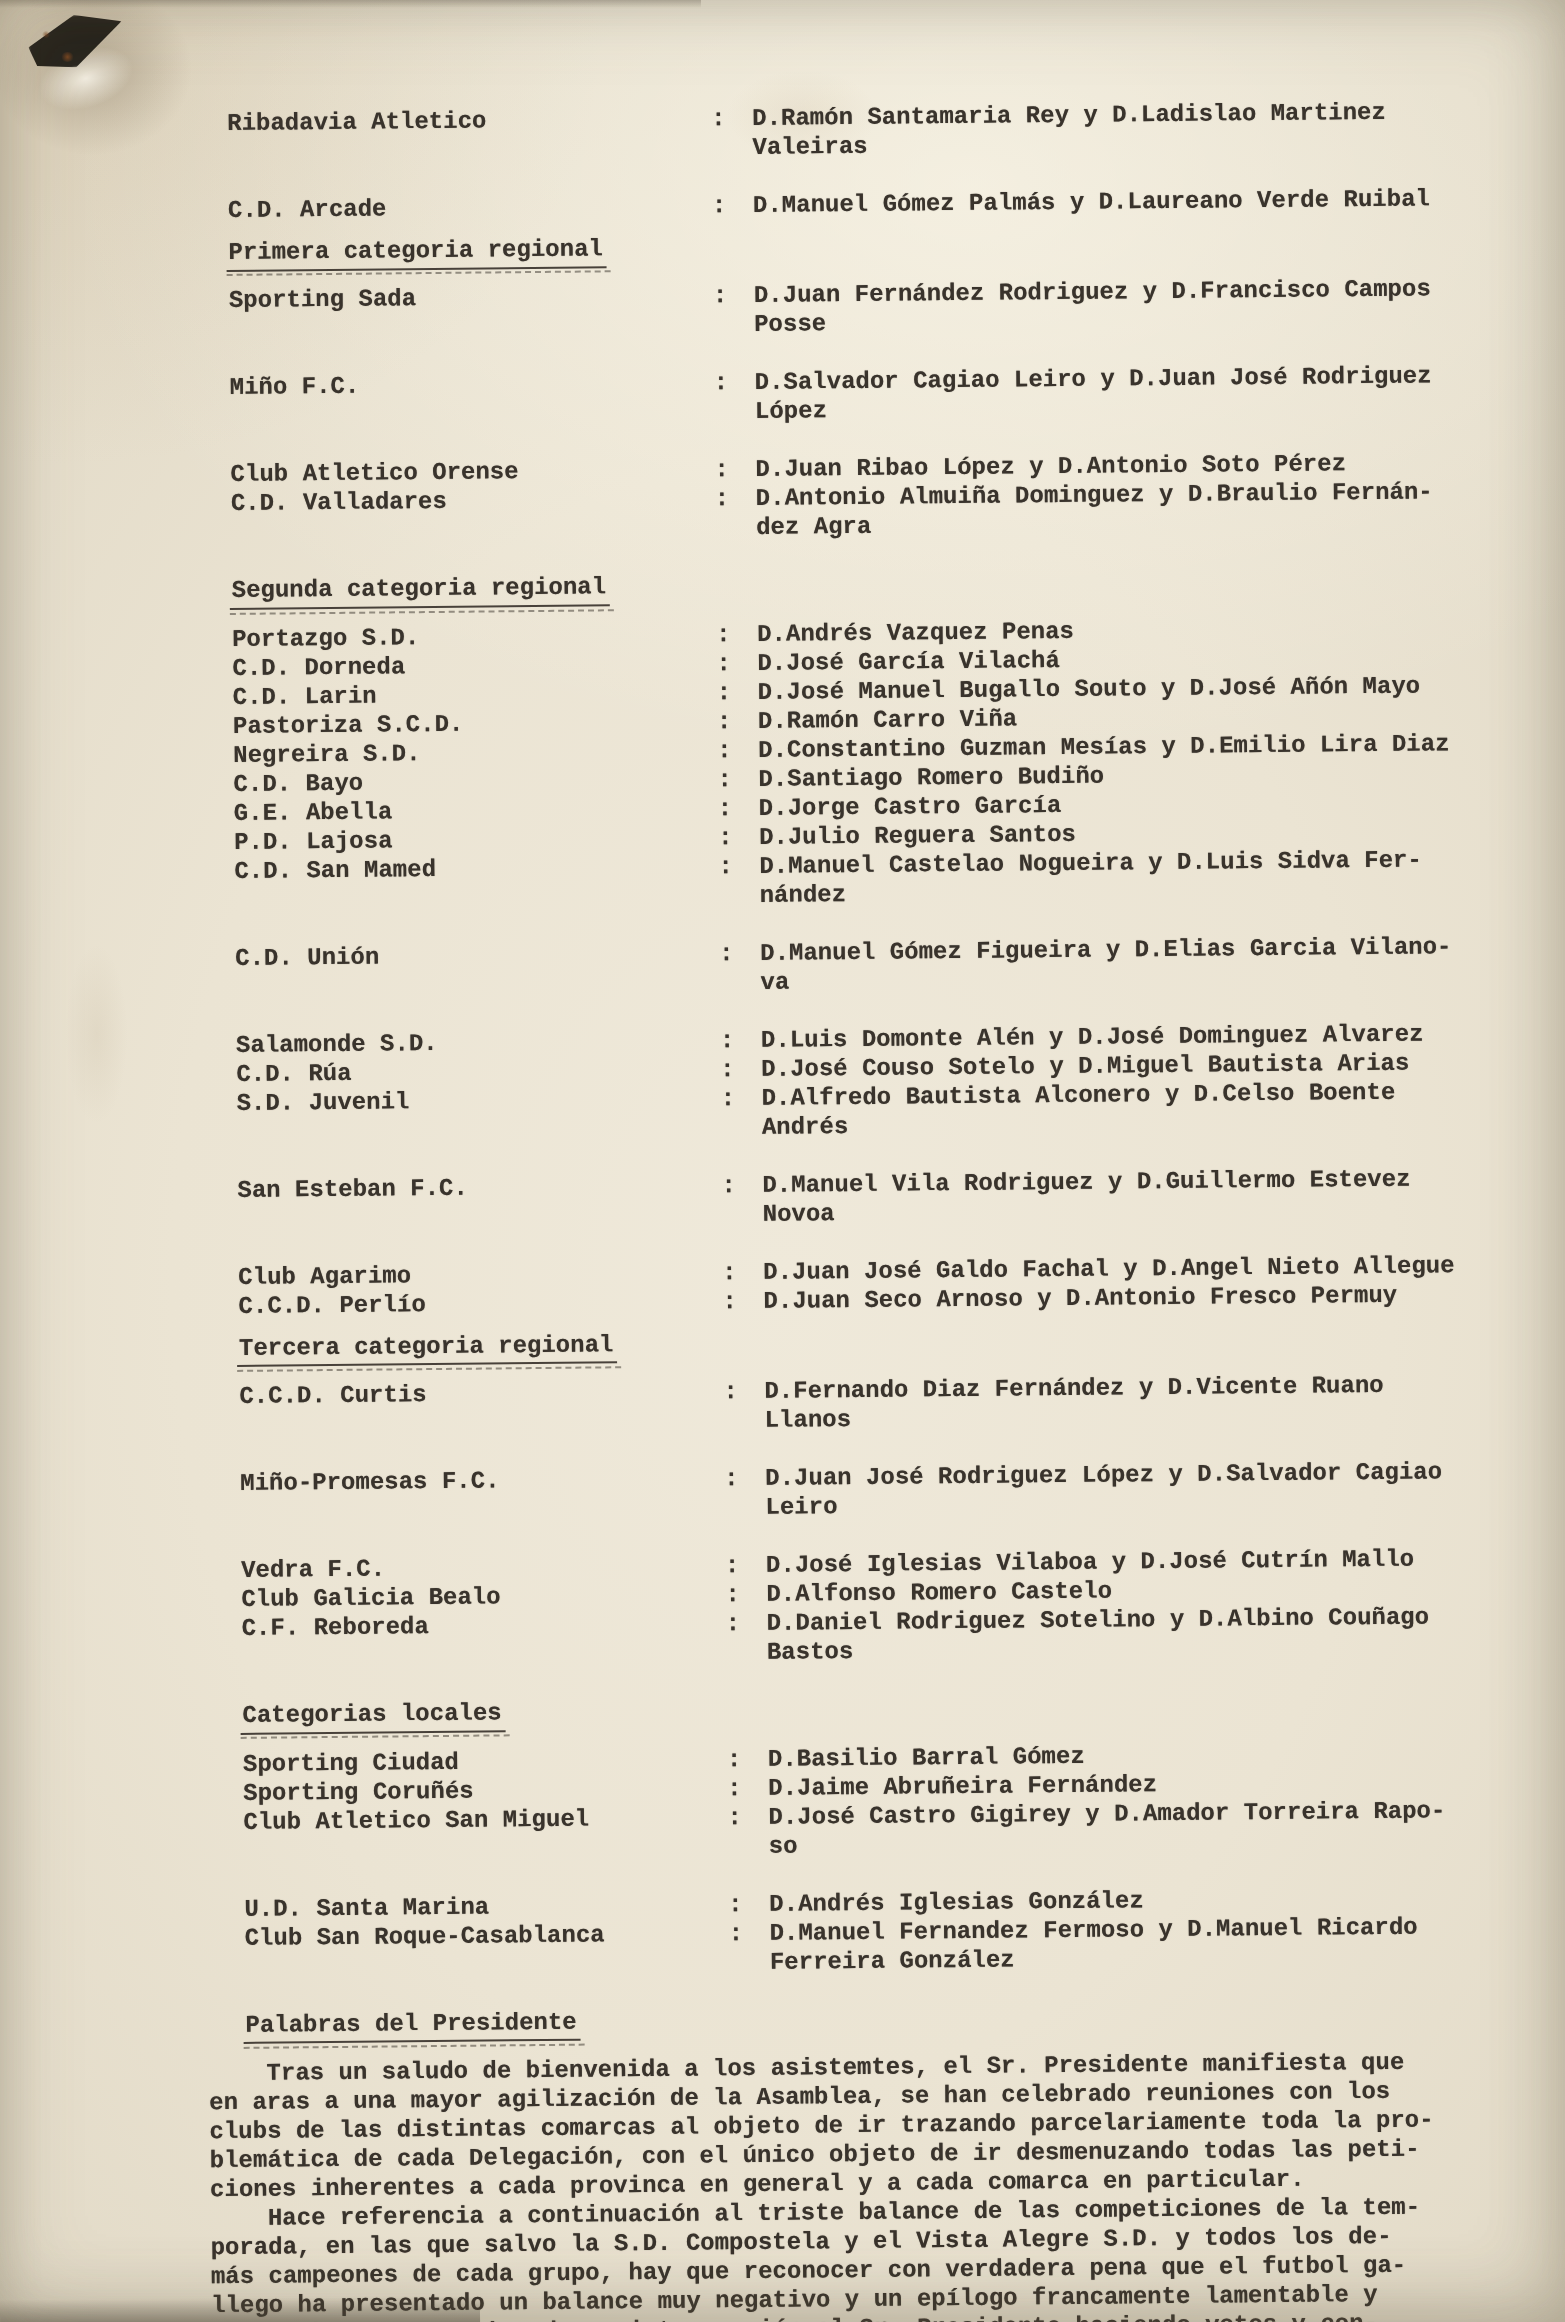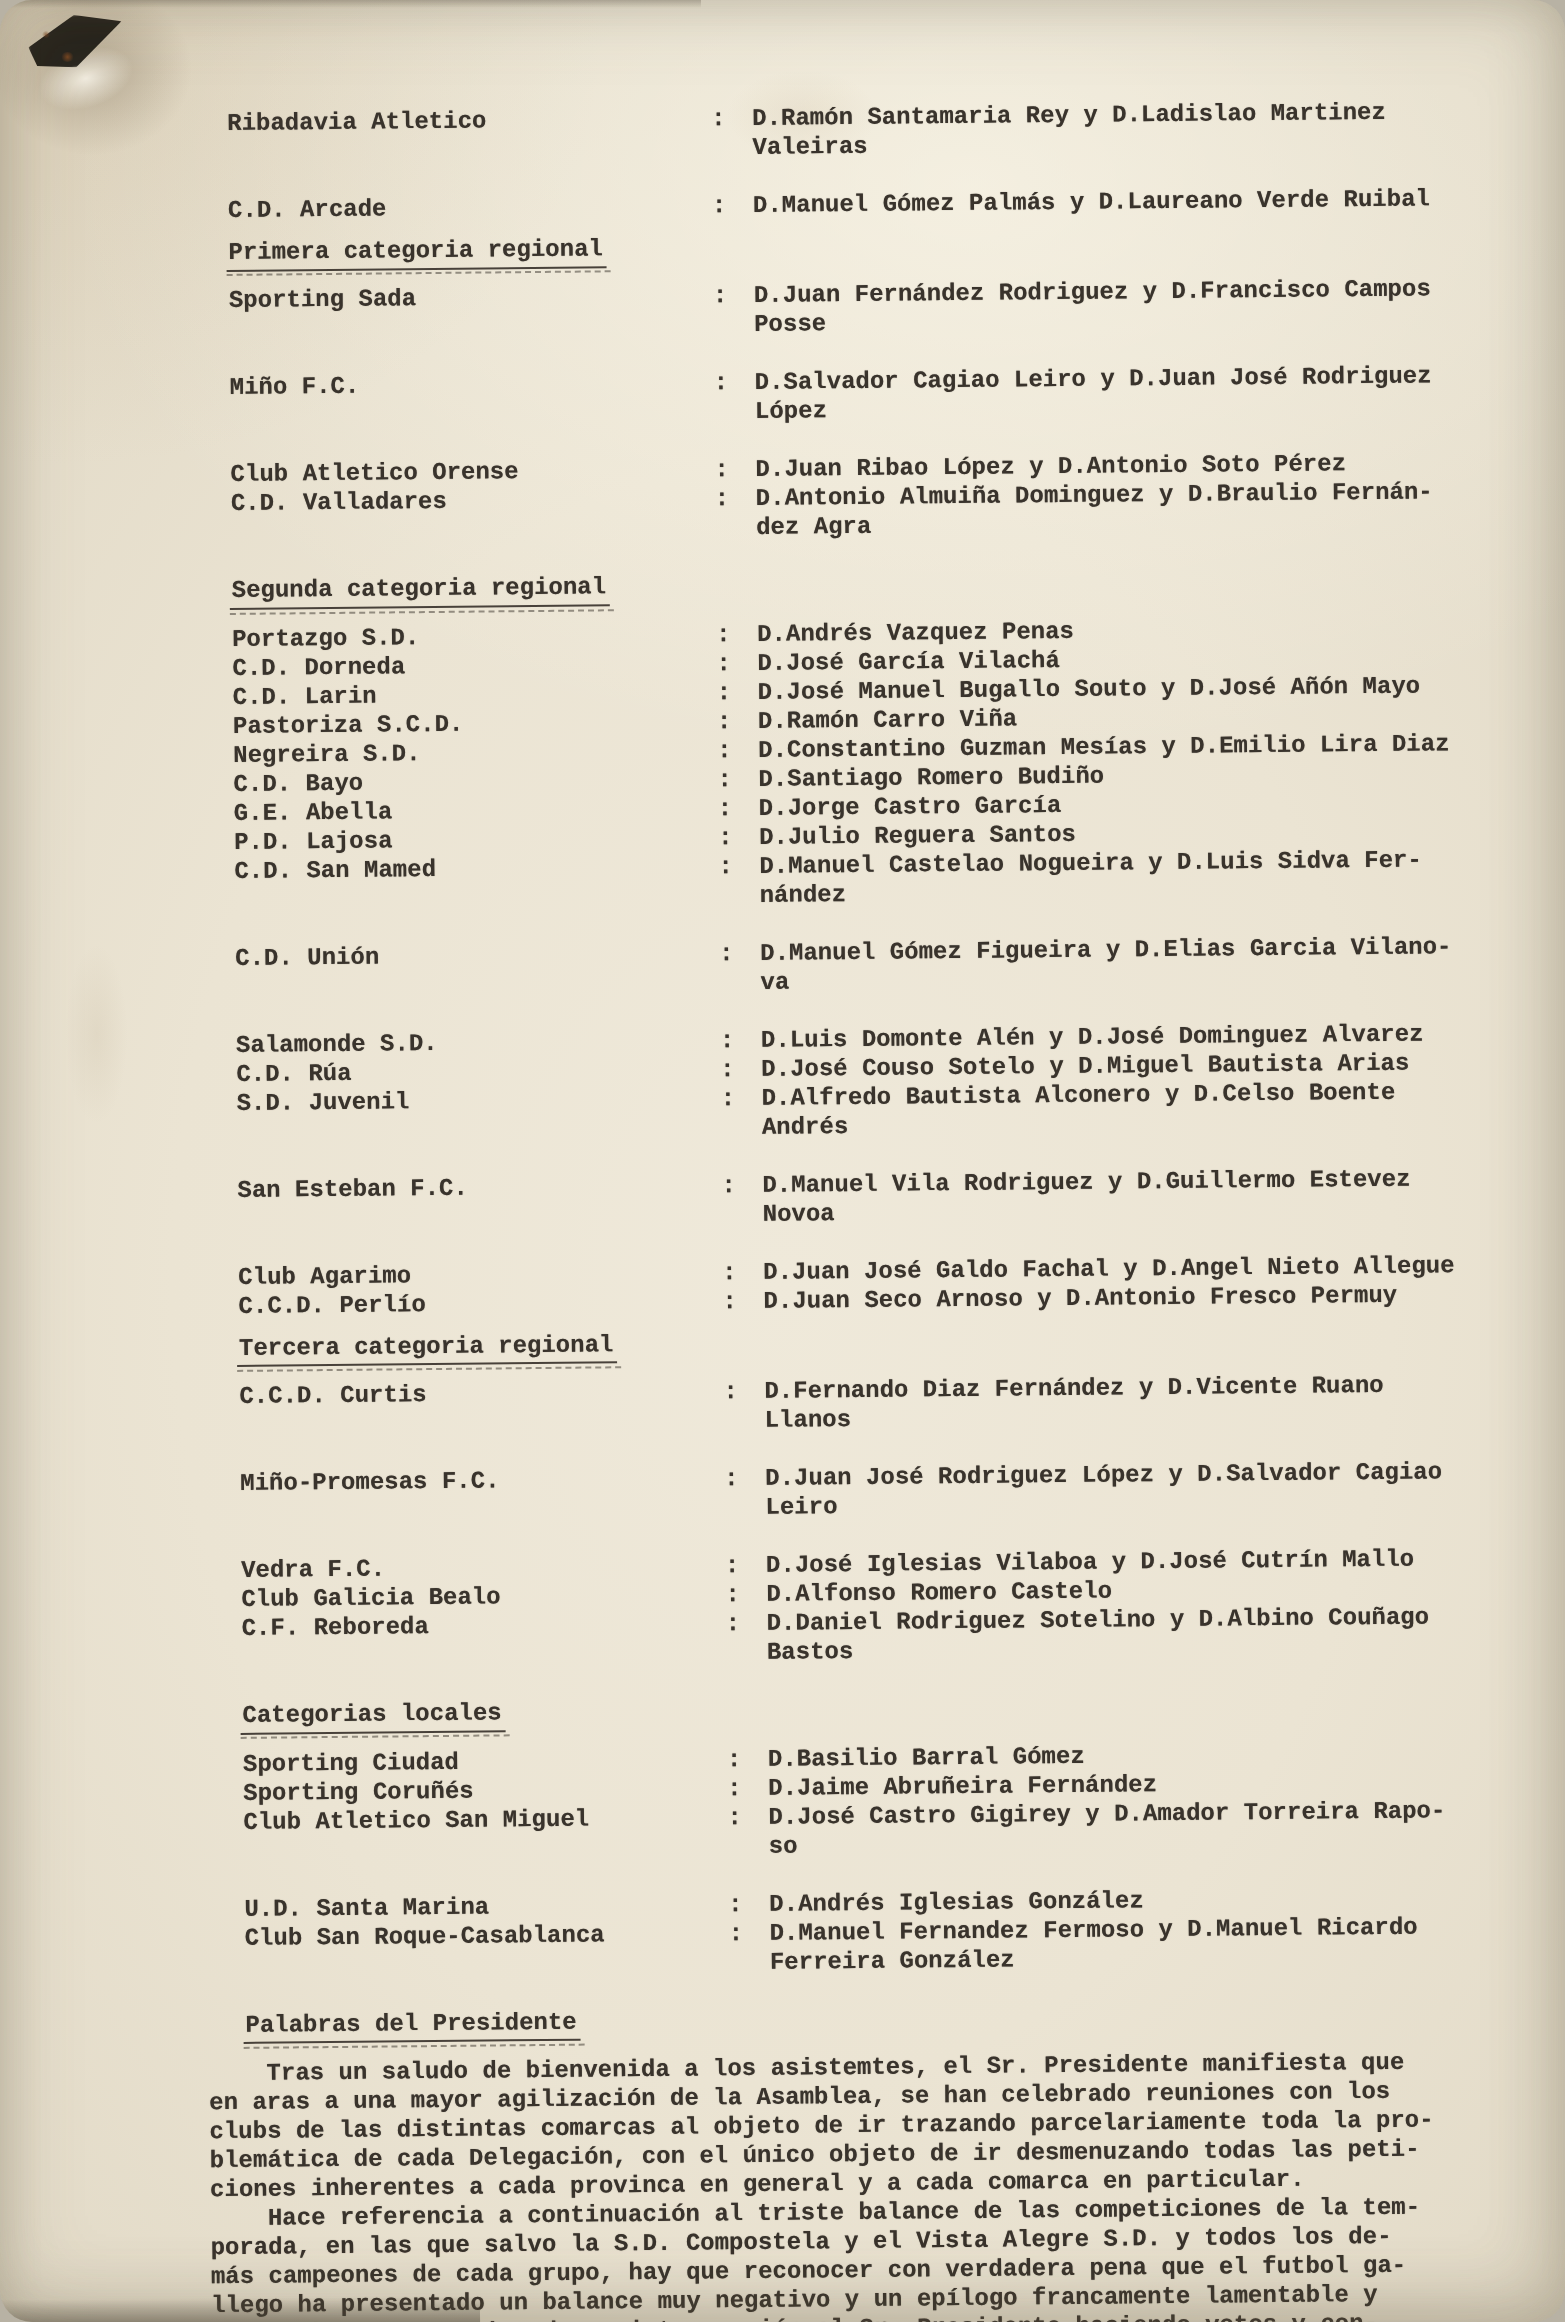--- a/index.html
+++ b/index.html
@@ -10,21 +10,20 @@
     overflow:hidden;
     background:
       radial-gradient(ellipse 1292px 831px at 62% 8%, rgba(255,252,240,.55), rgba(255,252,240,0) 70%),
       radial-gradient(ellipse 831px 646px at 4% 2%, rgba(196,176,142,.25), rgba(196,176,142,0) 65%),
       radial-gradient(ellipse 1108px 1477px at 50% 55%, #efe9da 0%, #ebe4d3 55%, #e2dac7 100%);
     font-family:"Liberation Mono","DejaVu Sans Mono",monospace;
     font-weight:bold;
     font-size:24px;line-height:29px;
     color:#39332c;
     text-shadow:0 0 0.9px rgba(57,51,44,.55);
-    border-radius:32px;
   }
   .page::after{
     content:"";position:absolute;inset:0;pointer-events:none;
     box-shadow:inset 0 0 88px rgba(98,88,66,.20), inset -13px -18.5px 65px rgba(98,88,66,.20), inset 9.2px 0 37px rgba(98,88,66,.10);
   }
   
   .fold-shade{position:absolute;left:-46px;top:-51px;width:277px;height:240px;
     background:radial-gradient(closest-side, rgba(118,102,78,.38), rgba(118,102,78,0) 72%);}
   .fold-highlight{position:absolute;left:16.6px;top:37px;width:138px;height:83px;border-radius:50%;
     background:radial-gradient(closest-side, rgba(255,252,242,.8), rgba(255,252,242,0) 70%);transform:rotate(-18deg);}

